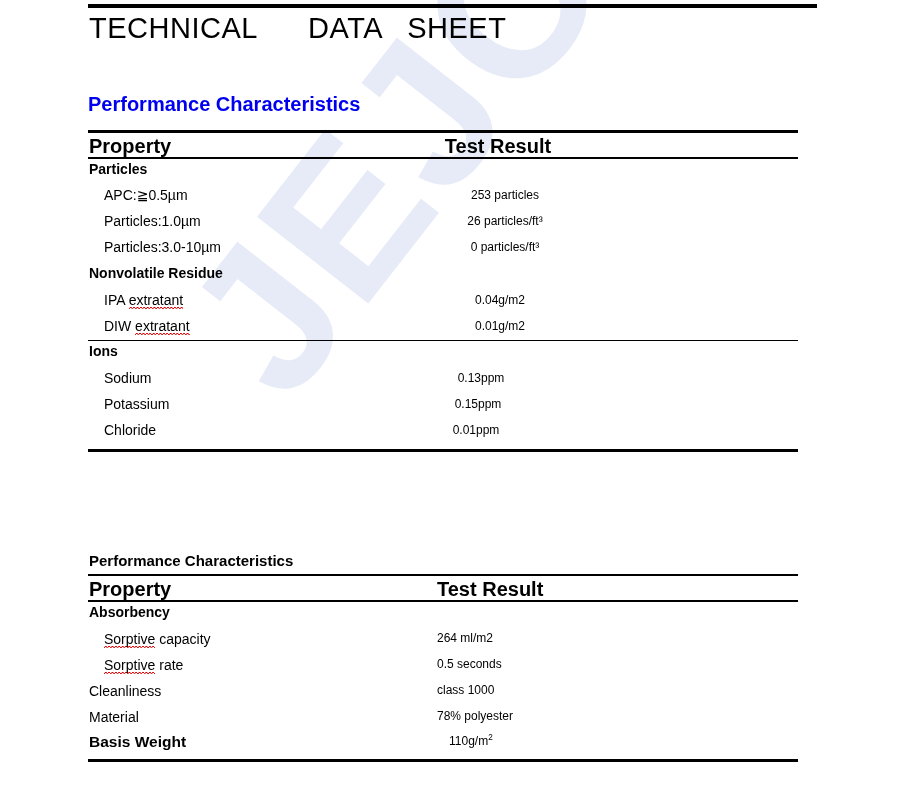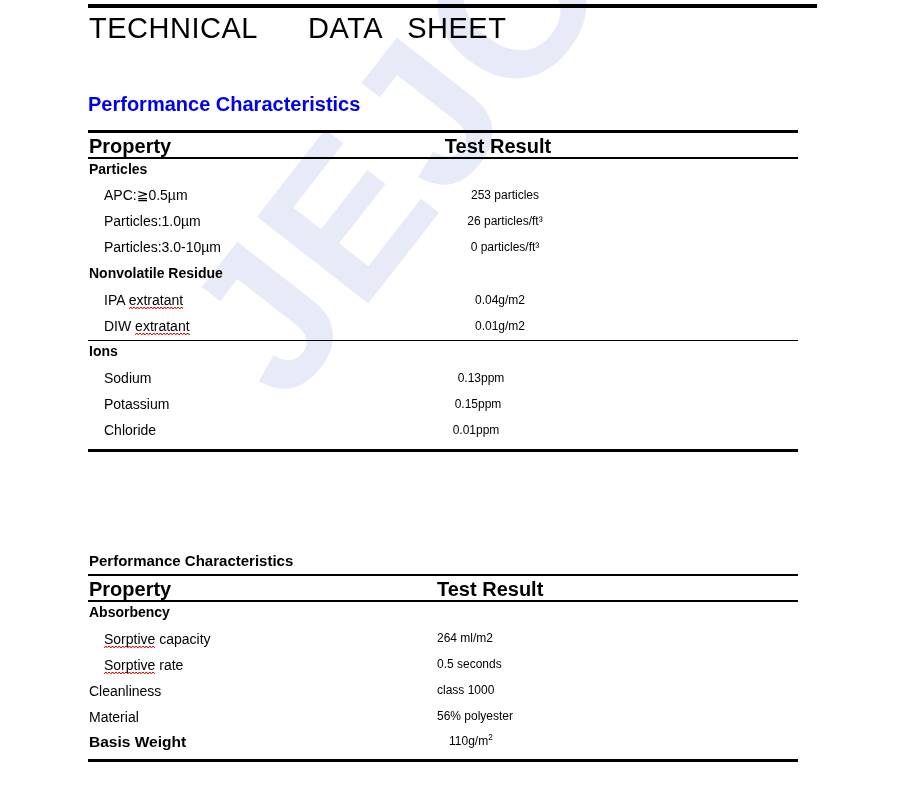--- a/index.html
+++ b/index.html
@@ -241,21 +241,21 @@
 
   <div class="prop-label" style="left:104px; top:657px;">
     <span class="sp">Sorptive</span><span> rate</span>
   </div>
   <div class="value" style="left:437px; top:657px;">0.5 seconds</div>
 
   <div class="prop-label" style="left:89px; top:683px;">Cleanliness</div>
   <div class="value" style="left:437px; top:683px;">class 1000</div>
 
   <div class="prop-label" style="left:89px; top:709px;">Material</div>
-  <div class="value" style="left:437px; top:709px;">56% polyester</div>
+  <div class="value" style="left:437px; top:709px;">78% polyester</div>
 
   <div class="prop-label bold" style="left:89px; top:733px;">Basis Weight</div>
   <div class="value" style="left:449px; top:734px;">
     <span>110g/m</span><sup>2</sup>
   </div>
 
   <div class="rule-thick" style="left:88px; top:759px; width:710px;"></div>
 
 </div>
 

